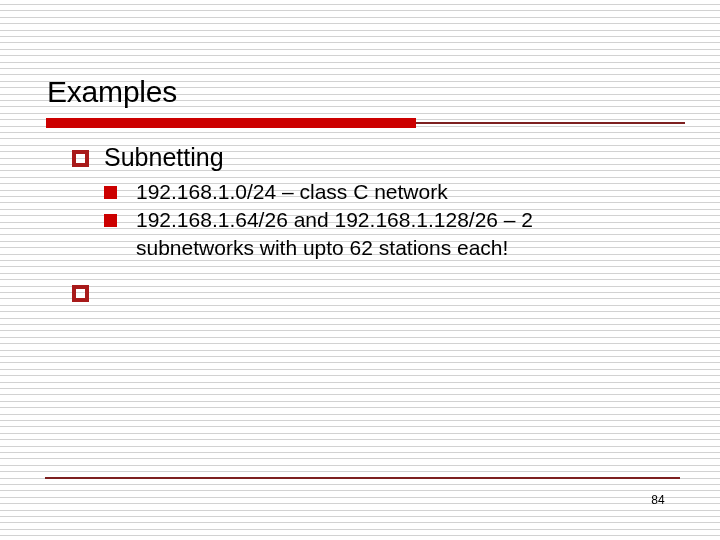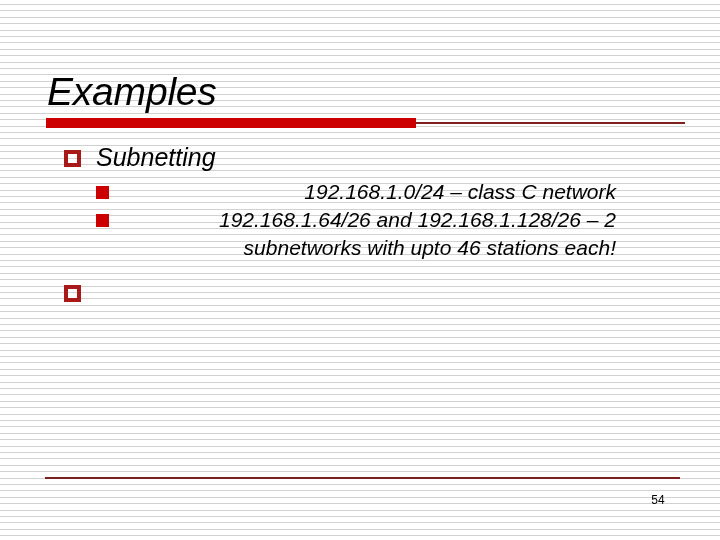--- a/index.html
+++ b/index.html
@@ -30,26 +30,25 @@
       #ffffff 5px,
       #ffffff 6.4px
     );
   }
 
   
   #title {
     position: absolute;
     left: 47px;
     top: 70px;
-    font-size: 39px;
+    font-size: 30px;
     line-height: 44px;
     color: #000000;
     letter-spacing: -0.2px;
     white-space: nowrap;
-    font-style: italic;
   }
 
   
   #title-rule-thin {
     position: absolute;
     left: 46px;
     top: 122px;
     width: 639px;
     height: 2px;
     background-color: #7d2020;
@@ -59,24 +58,23 @@
     left: 46px;
     top: 118px;
     width: 370px;
     height: 10px;
     background-color: #cc0000;
   }
 
   
   #body {
     position: absolute;
-    left: 8px;
+    left: 16px;
     top: 141px;
     width: 608px;
-    font-style: italic;
   }
 
   .lvl1 {
     position: relative;
     padding-left: 88px;
     margin: 0 0 4px 0;
     font-size: 25px;
     line-height: 33px;
     color: #000000;
     white-space: nowrap;
@@ -95,21 +93,20 @@
     margin: 4px 0 0 0;
   }
   .lvl2 {
     position: relative;
     padding-left: 120px;
     margin: 0;
     font-size: 21px;
     line-height: 28px;
     color: #000000;
     max-width: 620px;
-    text-align: right;
   }
   .lvl2 .bullet-solid {
     position: absolute;
     left: 88px;
     top: 8px;
     width: 13px;
     height: 13px;
     background-color: #cc0000;
   }
 
@@ -152,29 +149,29 @@
       <span>Subnetting</span>
     </div>
 
     <div class="lvl2-group">
       <div class="lvl2">
         <span class="bullet-solid"></span>
         <span>192.168.1.0/24 – class C network</span>
       </div>
       <div class="lvl2">
         <span class="bullet-solid"></span>
-        <span>192.168.1.64/26 and 192.168.1.128/26 – 2 subnetworks with upto 46 stations each!</span>
+        <span>192.168.1.64/26 and 192.168.1.128/26 – 2 subnetworks with upto 62 stations each!</span>
       </div>
     </div>
 
     <div class="gap-after-sub"></div>
 
     <div class="lvl1">
       <span class="bullet-hollow"></span>
     </div>
 
 
   </div>
 
   <div id="footer-rule"></div>
-  <div id="page-number">54</div>
+  <div id="page-number">84</div>
 
 </div>
 
 </body></html>

